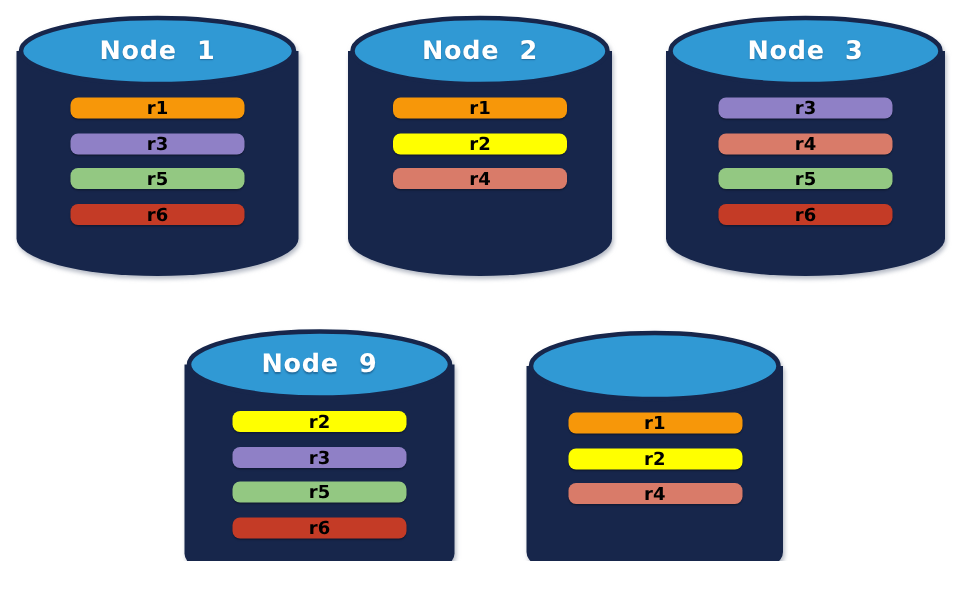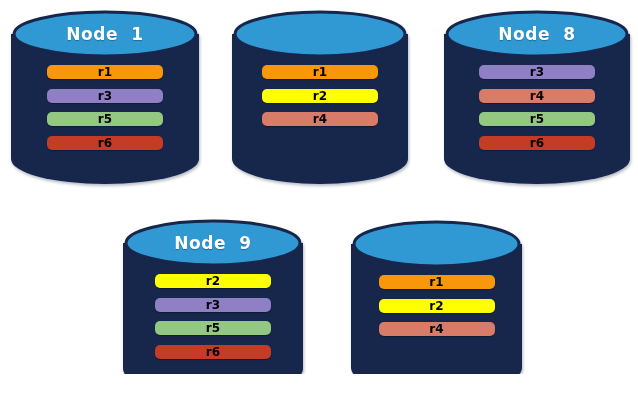--- a/index.html
+++ b/index.html
@@ -80,32 +80,33 @@
         <div class="bar" style="background: rgb(143, 128, 198); color: rgb(0, 0, 0);">r3</div>
         <div class="bar" style="background: rgb(147, 200, 130); color: rgb(0, 0, 0);">r5</div>
         <div class="bar" style="background: rgb(196, 59, 38); color: rgb(0, 0, 0);">r6</div>
       </div>
     </div>
     <div class="node node-2">
       <svg class="cyl" aria-hidden="true" viewBox="0 0 178 177">
         <path class="body" d="M1 26 H177 V151 A88 25 0 0 1 1 151 Z" fill="#17264B"></path>
         <ellipse class="top" cx="89" cy="26" rx="85" ry="22" fill="#3099D4" stroke="#17264B" stroke-width="3"></ellipse>
       </svg>
+      <div class="node-label" style="color: rgb(255, 255, 255);">Node 2</div>
       <div class="bars">
         <div class="bar" style="background: rgb(247, 151, 9); color: rgb(0, 0, 0);">r1</div>
         <div class="bar" style="background: rgb(255, 255, 0); color: rgb(0, 0, 0);">r2</div>
         <div class="bar" style="background: rgb(217, 123, 105); color: rgb(0, 0, 0);">r4</div>
       </div>
     </div>
     <div class="node node-3">
       <svg class="cyl" aria-hidden="true" viewBox="0 0 188 177">
         <path class="body" d="M1 26 H187 V151 A93 25 0 0 1 1 151 Z" fill="#17264B"></path>
         <ellipse class="top" cx="94" cy="26" rx="90" ry="22" fill="#3099D4" stroke="#17264B" stroke-width="3"></ellipse>
       </svg>
-      <div class="node-label" style="color: rgb(255, 255, 255);">Node 8</div>
+      <div class="node-label" style="color: rgb(255, 255, 255);">Node 3</div>
       <div class="bars">
         <div class="bar" style="background: rgb(143, 128, 198); color: rgb(0, 0, 0);">r3</div>
         <div class="bar" style="background: rgb(217, 123, 105); color: rgb(0, 0, 0);">r4</div>
         <div class="bar" style="background: rgb(147, 200, 130); color: rgb(0, 0, 0);">r5</div>
         <div class="bar" style="background: rgb(196, 59, 38); color: rgb(0, 0, 0);">r6</div>
       </div>
     </div>
     <div class="node node-4">
       <svg class="cyl" aria-hidden="true" viewBox="0 0 182 178">
         <path class="body" d="M1 26 H181 V152 A90 25 0 0 1 1 152 Z" fill="#17264B"></path>

